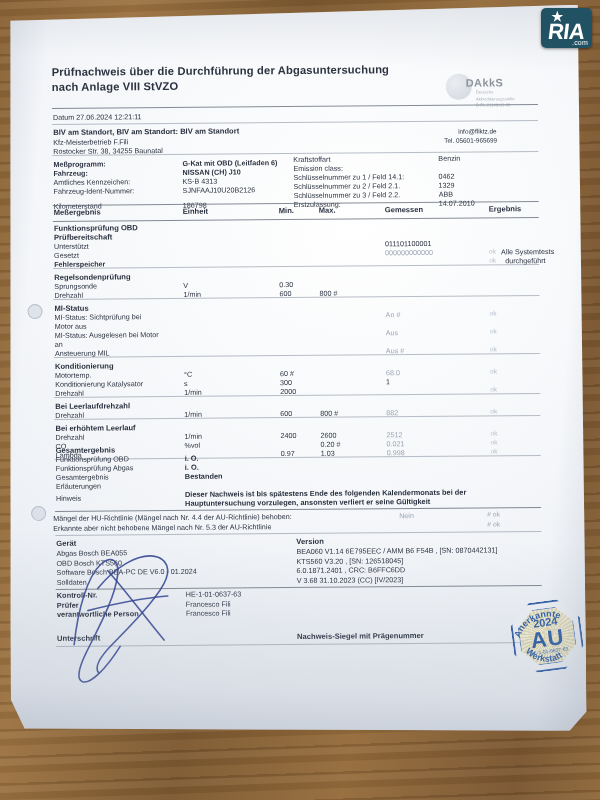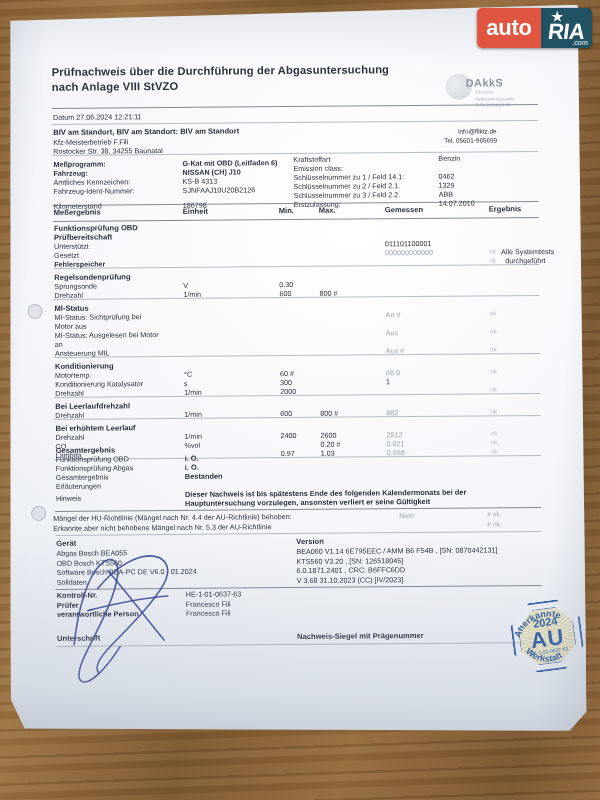--- a/index.html
+++ b/index.html
@@ -316,21 +316,20 @@
         </svg>
         <div class="yr">2024</div>
         <div class="au">AU</div>
         <div class="num">HE-1-01-0637-63</div>
       </div>
 
     </div>
   </div>
 
   <div id="logo">
-    <div class="auto">auto</div>
     <div class="ria">
       <span class="star">★</span>
       <span class="txt">RIA</span>
       <span class="dotcom">.com</span>
     </div>
   </div>
 
 </div>
 
 </body></html>

